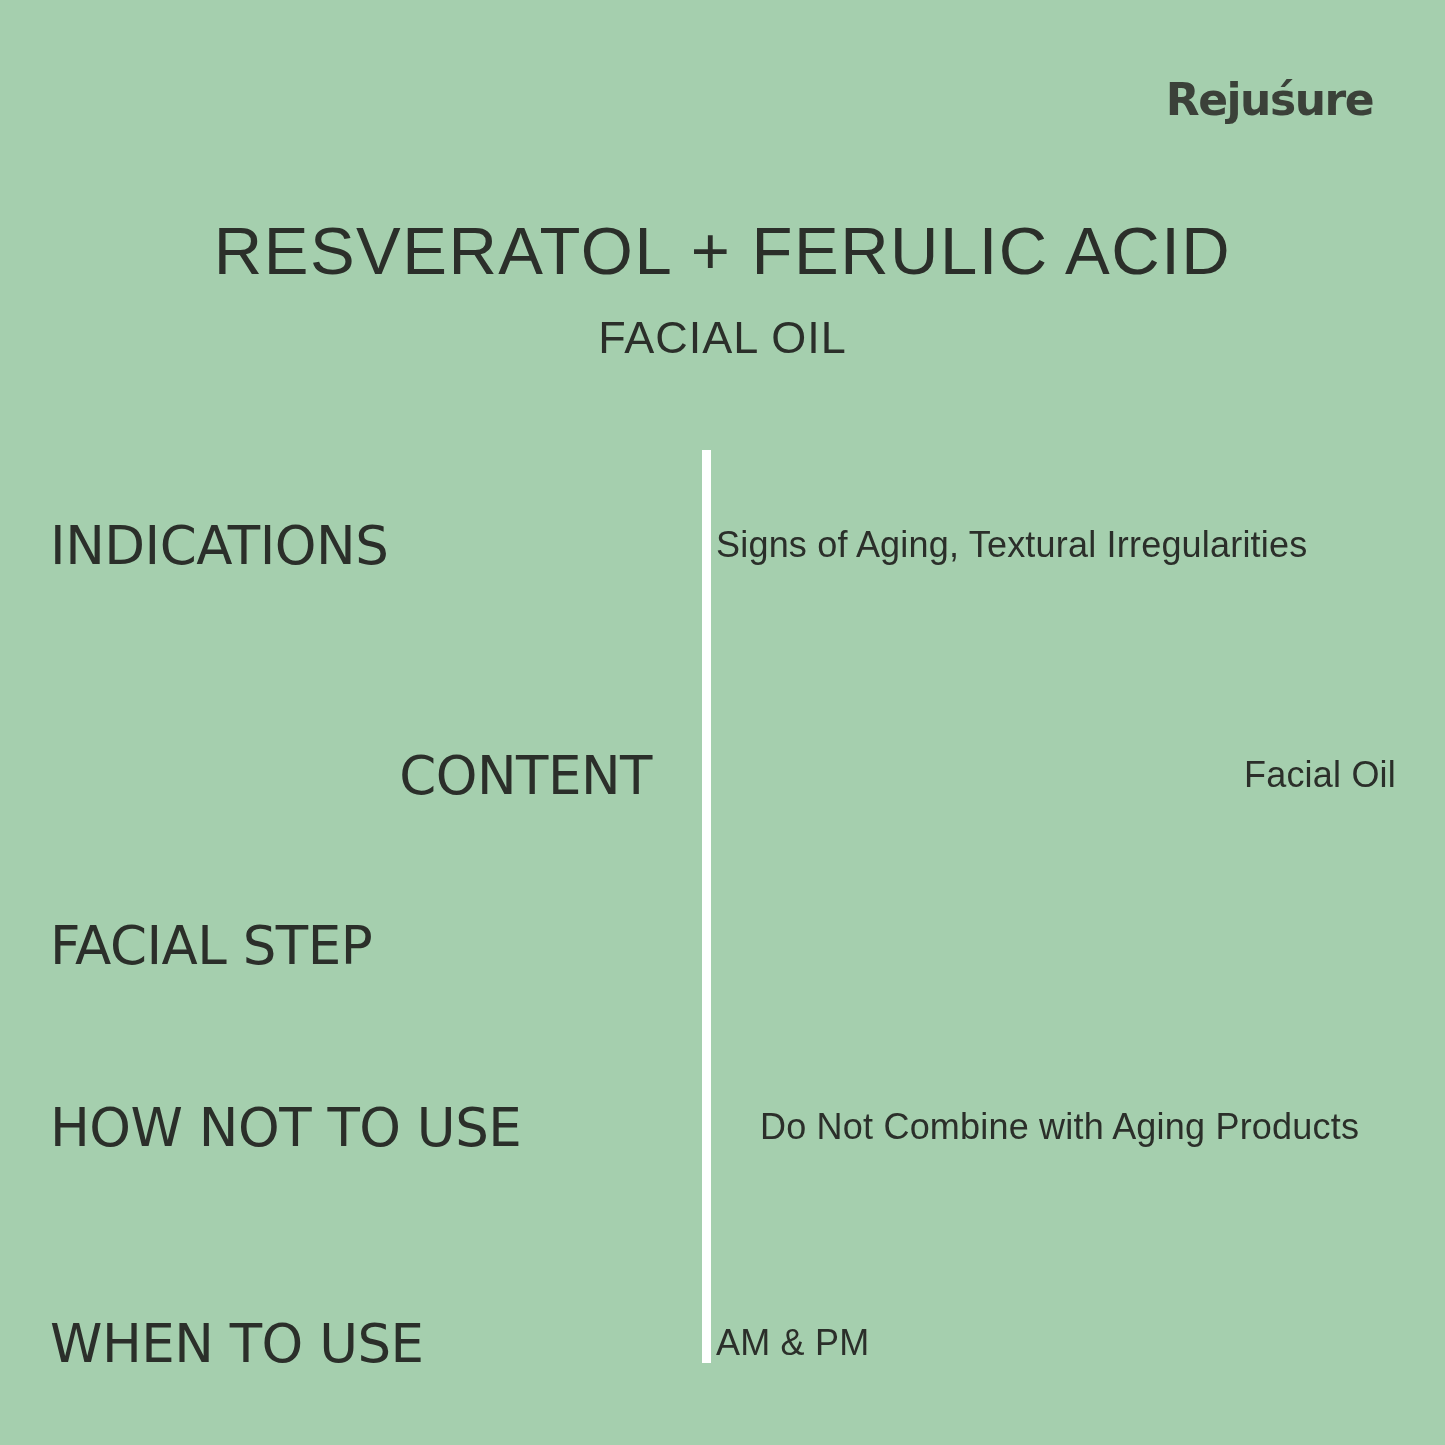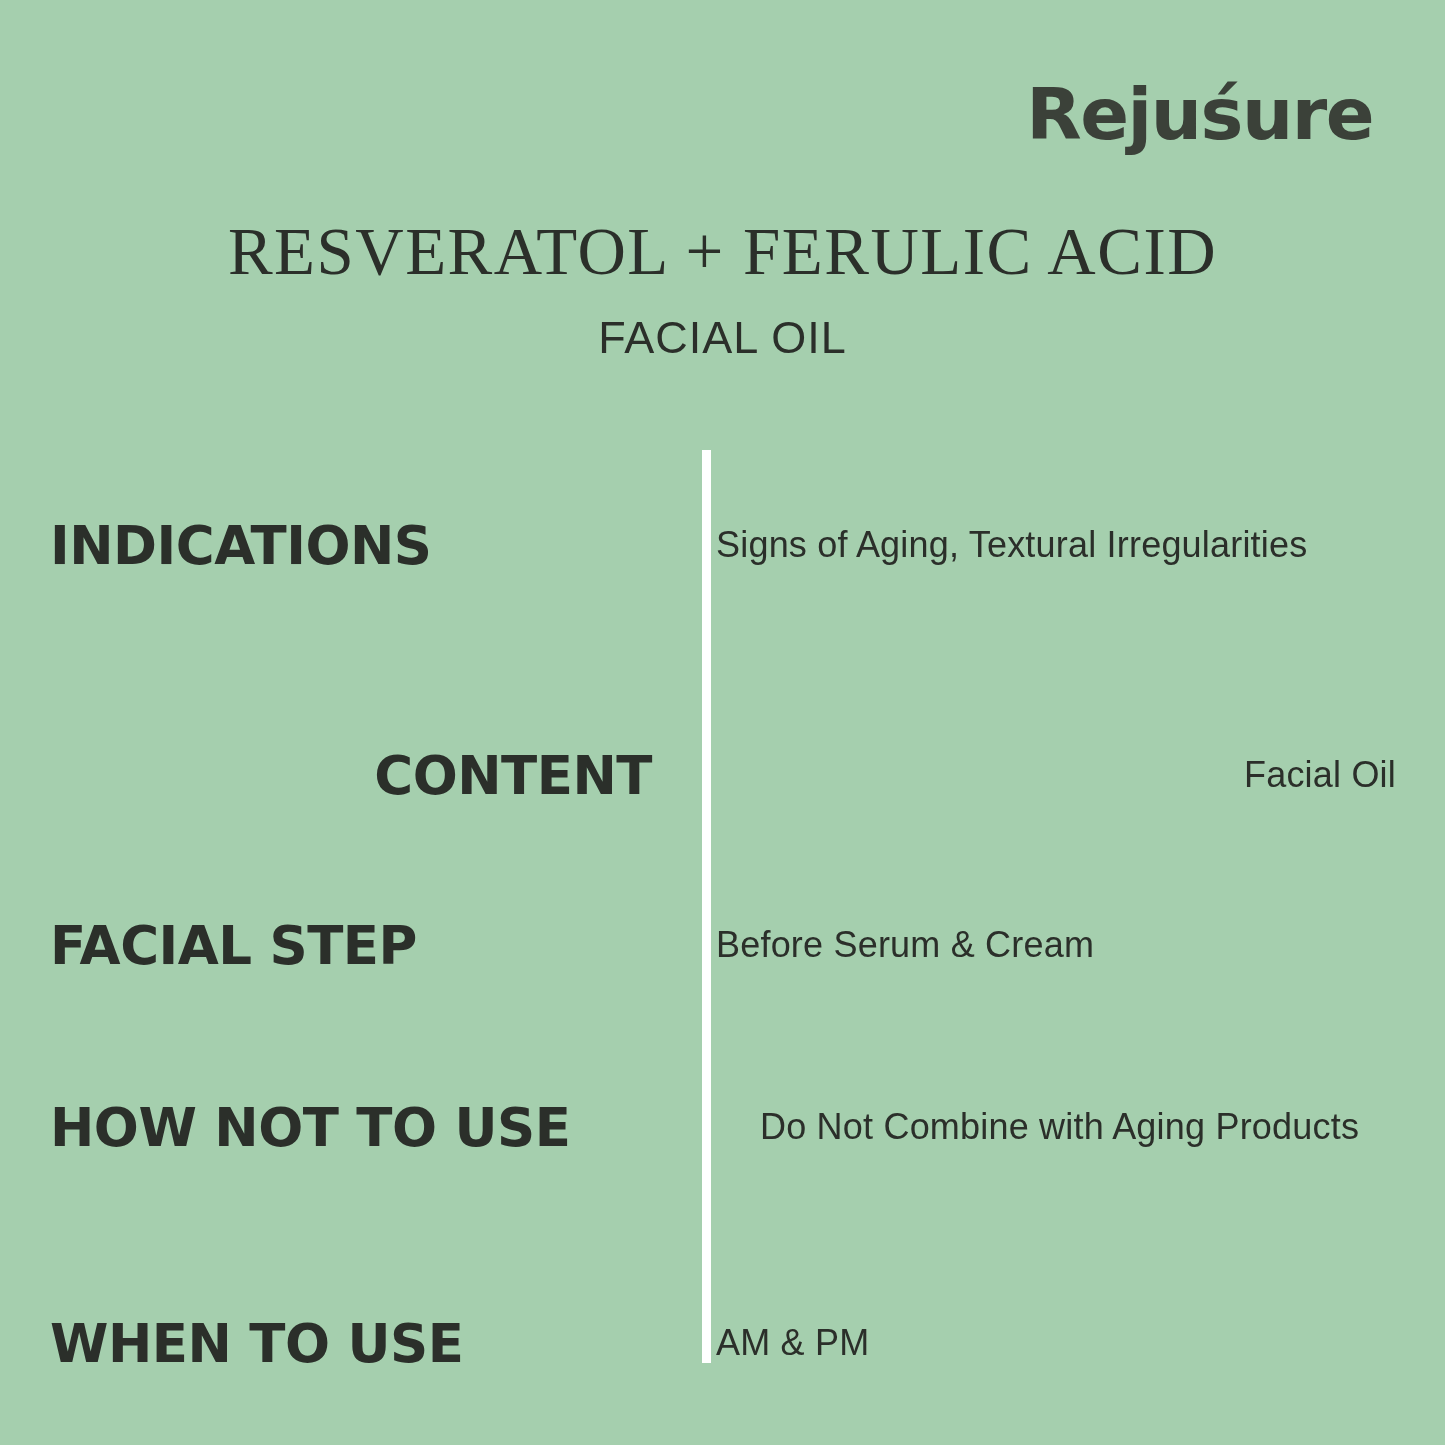--- a/index.html
+++ b/index.html
@@ -21,37 +21,37 @@
     box-sizing: border-box;
   }
 
   
   .brand {
     position: absolute;
     top: 78px;
     right: 72px;
     font-family: "DejaVu Sans", sans-serif;
     font-weight: 700;
-    font-size: 72px;
+    font-size: 44px;
     line-height: 1;
     letter-spacing: -1.5px;
     color: #3b4139;
     white-space: nowrap;
   }
 
   
   .header {
     position: absolute;
     top: 216px;
     left: 0;
     width: 1445px;
     text-align: center;
   }
   .product-title {
-    font-family: Liberation Serif, serif;
+    font-family: Liberation Sans, sans-serif;
     font-weight: 400;
     font-size: 67px;
     line-height: 1.05;
     letter-spacing: 1.5px;
     color: #2b2f2a;
     margin: 0;
     white-space: nowrap;
   }
   .product-subtitle {
     font-family: "Liberation Sans", sans-serif;
@@ -94,21 +94,21 @@
   .spec-row.r1 { top: 238px; text-align: right; }
   .spec-row.r2 { top: 408px; }
   .spec-row.r3 { top: 590px; gap: 44px; }
   .spec-row.r4 { top: 806px; }
 
   .spec-label {
     width: 652px;
     padding-left: 50px;
     box-sizing: border-box;
     font-family: "DejaVu Sans", sans-serif;
-    font-weight: 700;
+    font-weight: 400;
     font-size: 53px;
     line-height: 1.05;
     letter-spacing: -0.5px;
     color: #2b2f2a;
     white-space: nowrap;
   }
   .spec-value {
     width: 680px;
     margin-left: 64px;
     box-sizing: border-box;
@@ -141,21 +141,20 @@
       <div class="spec-value">Signs of Aging, Textural Irregularities</div>
     </div>
 
     <div class="spec-row r1">
       <div class="spec-label">CONTENT</div>
       <div class="spec-value">Facial Oil</div>
     </div>
 
     <div class="spec-row r2">
       <div class="spec-label">FACIAL STEP</div>
-      <div class="spec-value">Before Serum &amp; Cream</div>
     </div>
 
     <div class="spec-row r3">
       <div class="spec-label">HOW NOT TO USE</div>
       <div class="spec-value">Do Not Combine with Aging Products</div>
     </div>
 
     <div class="spec-row r4">
       <div class="spec-label">WHEN TO USE</div>
       <div class="spec-value">AM &amp; PM</div>

